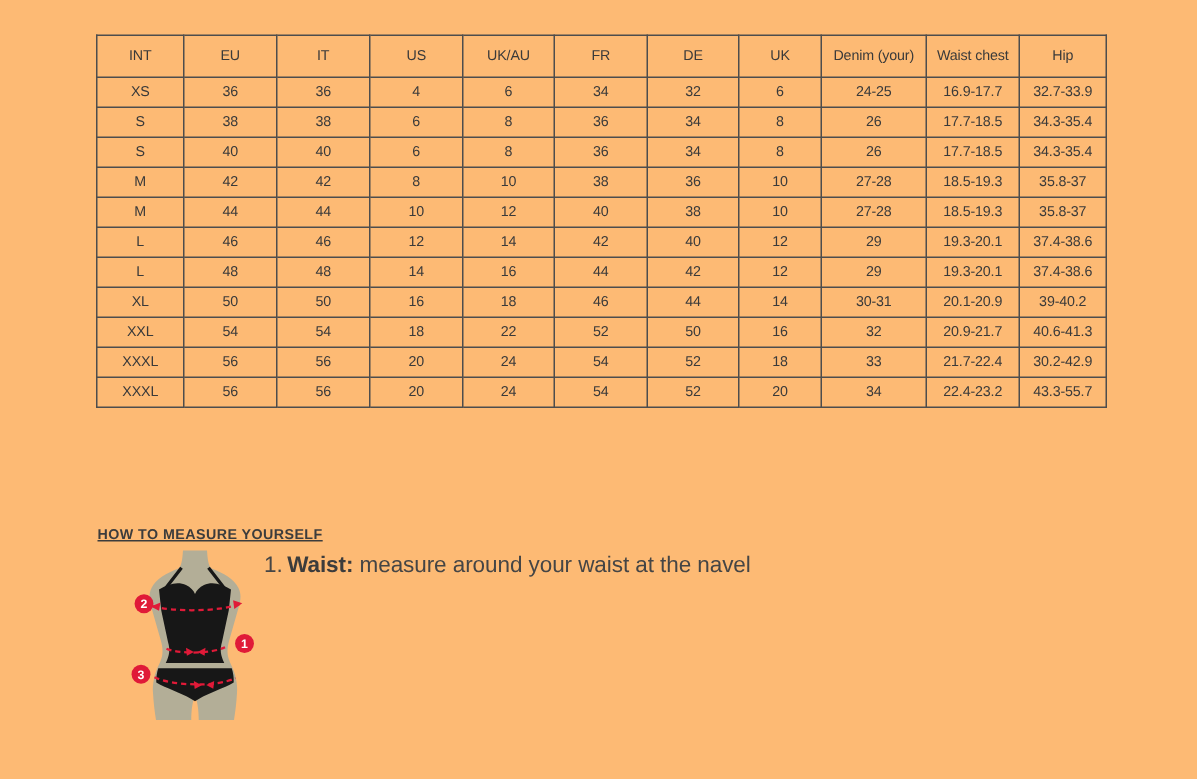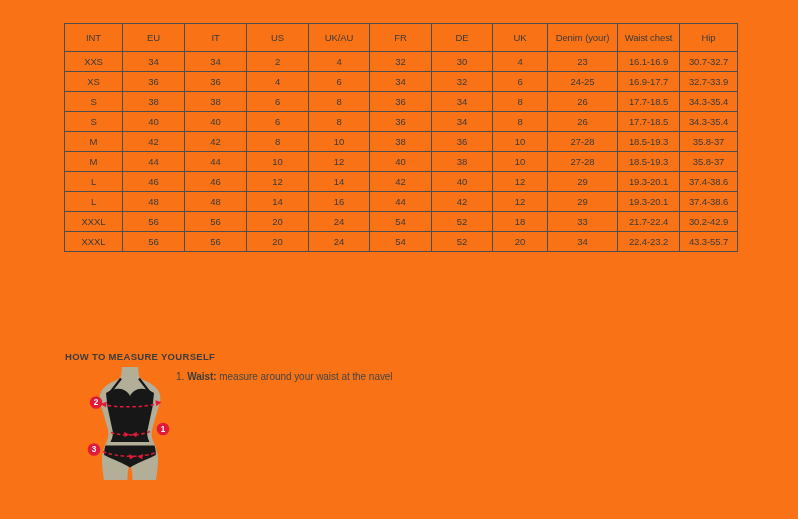--- a/index.html
+++ b/index.html
@@ -1,20 +1,20 @@
 <!DOCTYPE html>
 <html><head>
 <meta charset="utf-8">
 <style>
   * { margin:0; padding:0; box-sizing:border-box; }
   html,body { background:#ffffff; }
   .page {
     position:relative;
     width:798px; height:519px;
-    background:#f97316;
+    background:#fdba74;
     font-family:"Liberation Sans", sans-serif;
     color:#3a3a3a;
     overflow:hidden;
   }
 
   
   table.size-table {
     position:absolute; left:64px; top:23px;
     width:673px;
     border-collapse:collapse;
@@ -34,28 +34,29 @@
   }
   table.size-table th { height:28px; }
   table.size-table td { height:20px; }
 
   
   .howto-title {
     position:absolute; left:65px; top:351px;
     font-size:9.5px; font-weight:700;
     letter-spacing:0.3px;
     color:#3c3c3c;
+    text-decoration:underline;
   }
   .figure-wrap {
     position:absolute; left:86px; top:366px;
     width:90px; height:118px;
   }
   .instructions {
     position:absolute; left:176px; top:369px;
-    font-size:10px; color:#454545;
+    font-size:15px; color:#454545;
     letter-spacing:-0.05px;
   }
   .instruction { display:block; line-height:15px; white-space:nowrap; }
   .instruction .num { margin-right:3px; }
   .instruction .lbl { font-weight:700; color:#3c3c3c; }
 </style>
 </head>
 <body>
 
 <div class="page">
@@ -84,33 +85,20 @@
           <th>FR</th>
           <th>DE</th>
           <th>UK</th>
           <th>Denim (your)</th>
           <th>Waist chest</th>
           <th>Hip</th>
         </tr>
       </thead>
       <tbody>
         <tr>
-          <td>XXS</td>
-          <td>34</td>
-          <td>34</td>
-          <td>2</td>
-          <td>4</td>
-          <td>32</td>
-          <td>30</td>
-          <td>4</td>
-          <td>23</td>
-          <td>16.1-16.9</td>
-          <td>30.7-32.7</td>
-        </tr>
-        <tr>
           <td>XS</td>
           <td>36</td>
           <td>36</td>
           <td>4</td>
           <td>6</td>
           <td>34</td>
           <td>32</td>
           <td>6</td>
           <td>24-25</td>
           <td>16.9-17.7</td>
@@ -186,20 +174,46 @@
           <td>48</td>
           <td>48</td>
           <td>14</td>
           <td>16</td>
           <td>44</td>
           <td>42</td>
           <td>12</td>
           <td>29</td>
           <td>19.3-20.1</td>
           <td>37.4-38.6</td>
+        </tr>
+        <tr>
+          <td>XL</td>
+          <td>50</td>
+          <td>50</td>
+          <td>16</td>
+          <td>18</td>
+          <td>46</td>
+          <td>44</td>
+          <td>14</td>
+          <td>30-31</td>
+          <td>20.1-20.9</td>
+          <td>39-40.2</td>
+        </tr>
+        <tr>
+          <td>XXL</td>
+          <td>54</td>
+          <td>54</td>
+          <td>18</td>
+          <td>22</td>
+          <td>52</td>
+          <td>50</td>
+          <td>16</td>
+          <td>32</td>
+          <td>20.9-21.7</td>
+          <td>40.6-41.3</td>
         </tr>
         <tr>
           <td>XXXL</td>
           <td>56</td>
           <td>56</td>
           <td>20</td>
           <td>24</td>
           <td>54</td>
           <td>52</td>
           <td>18</td>

